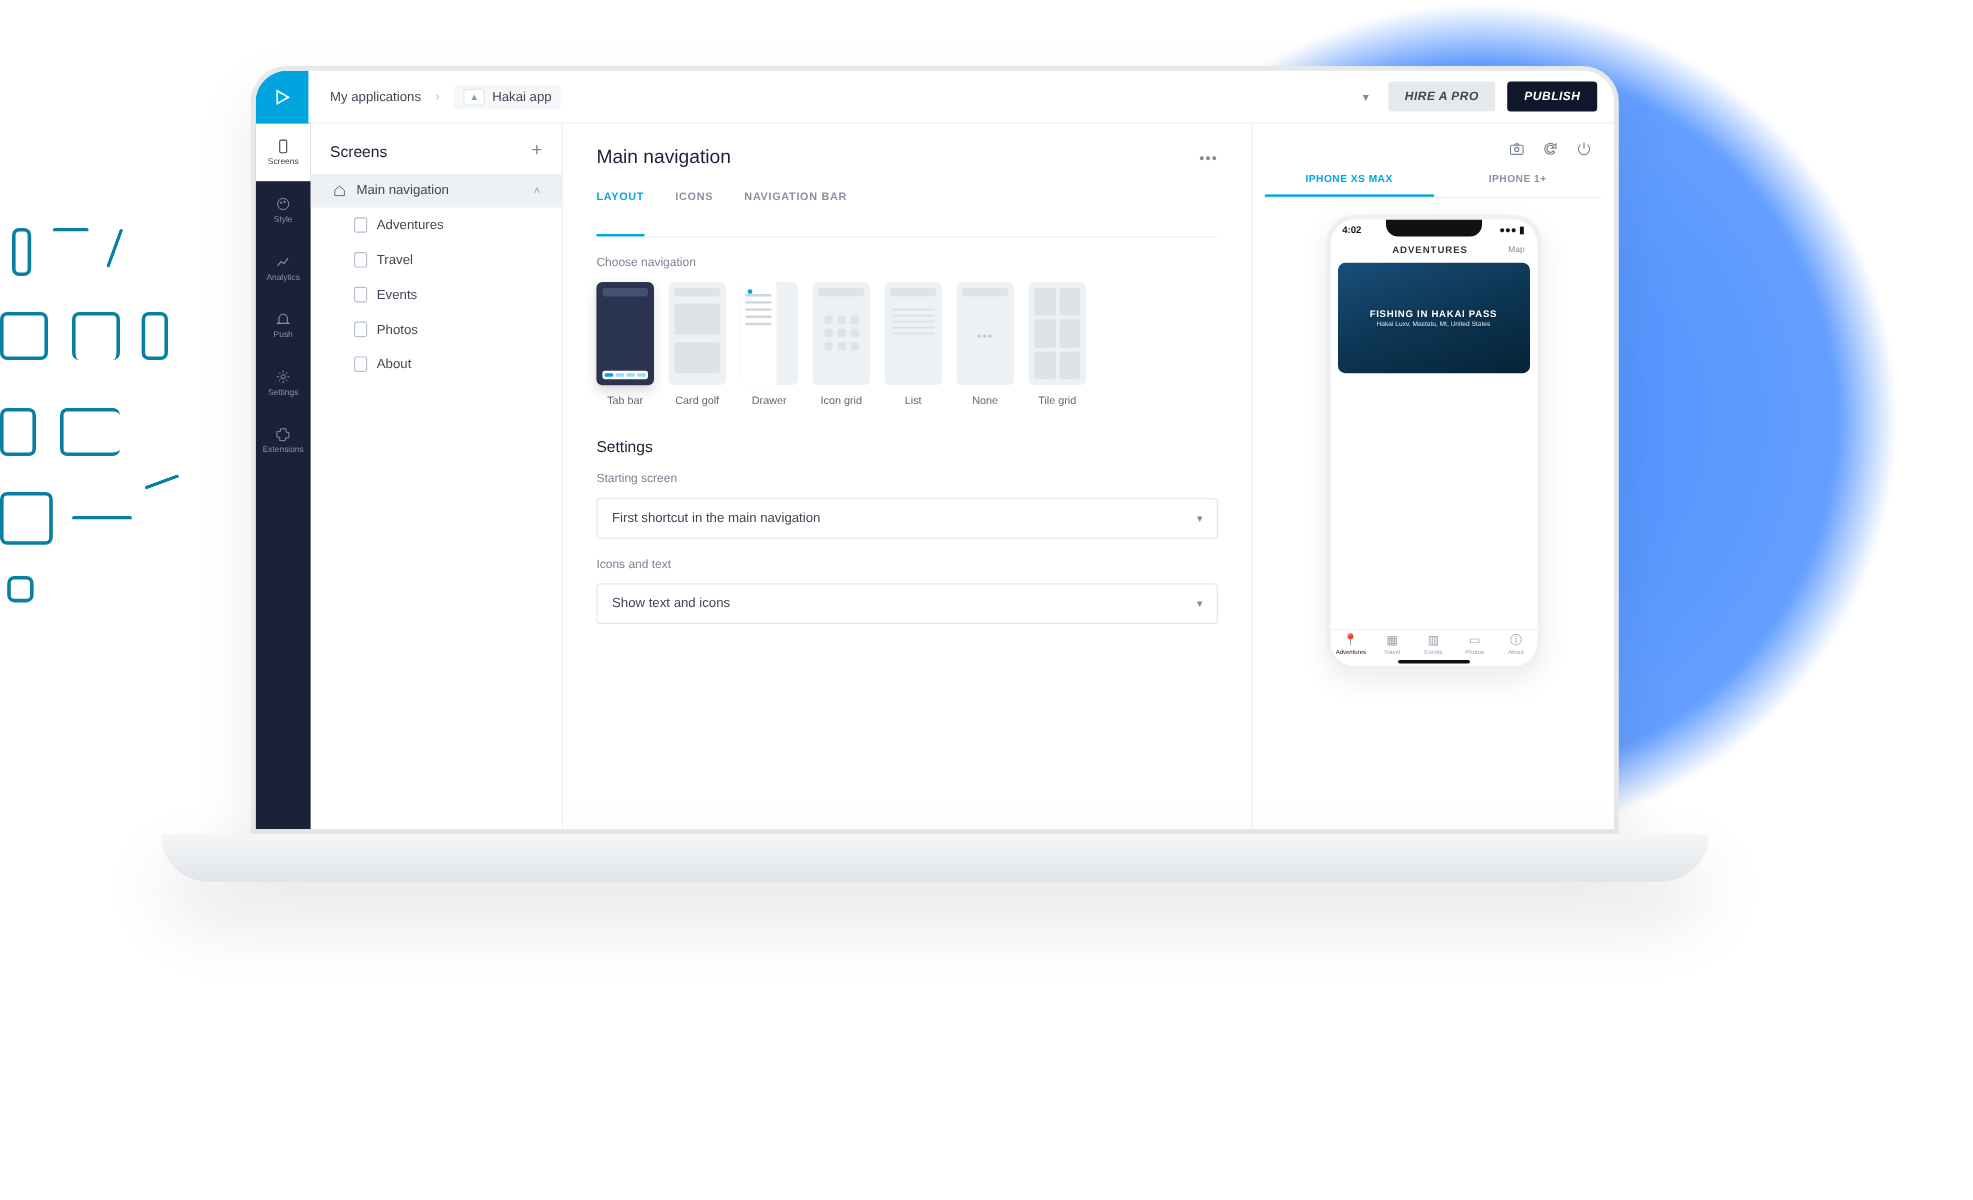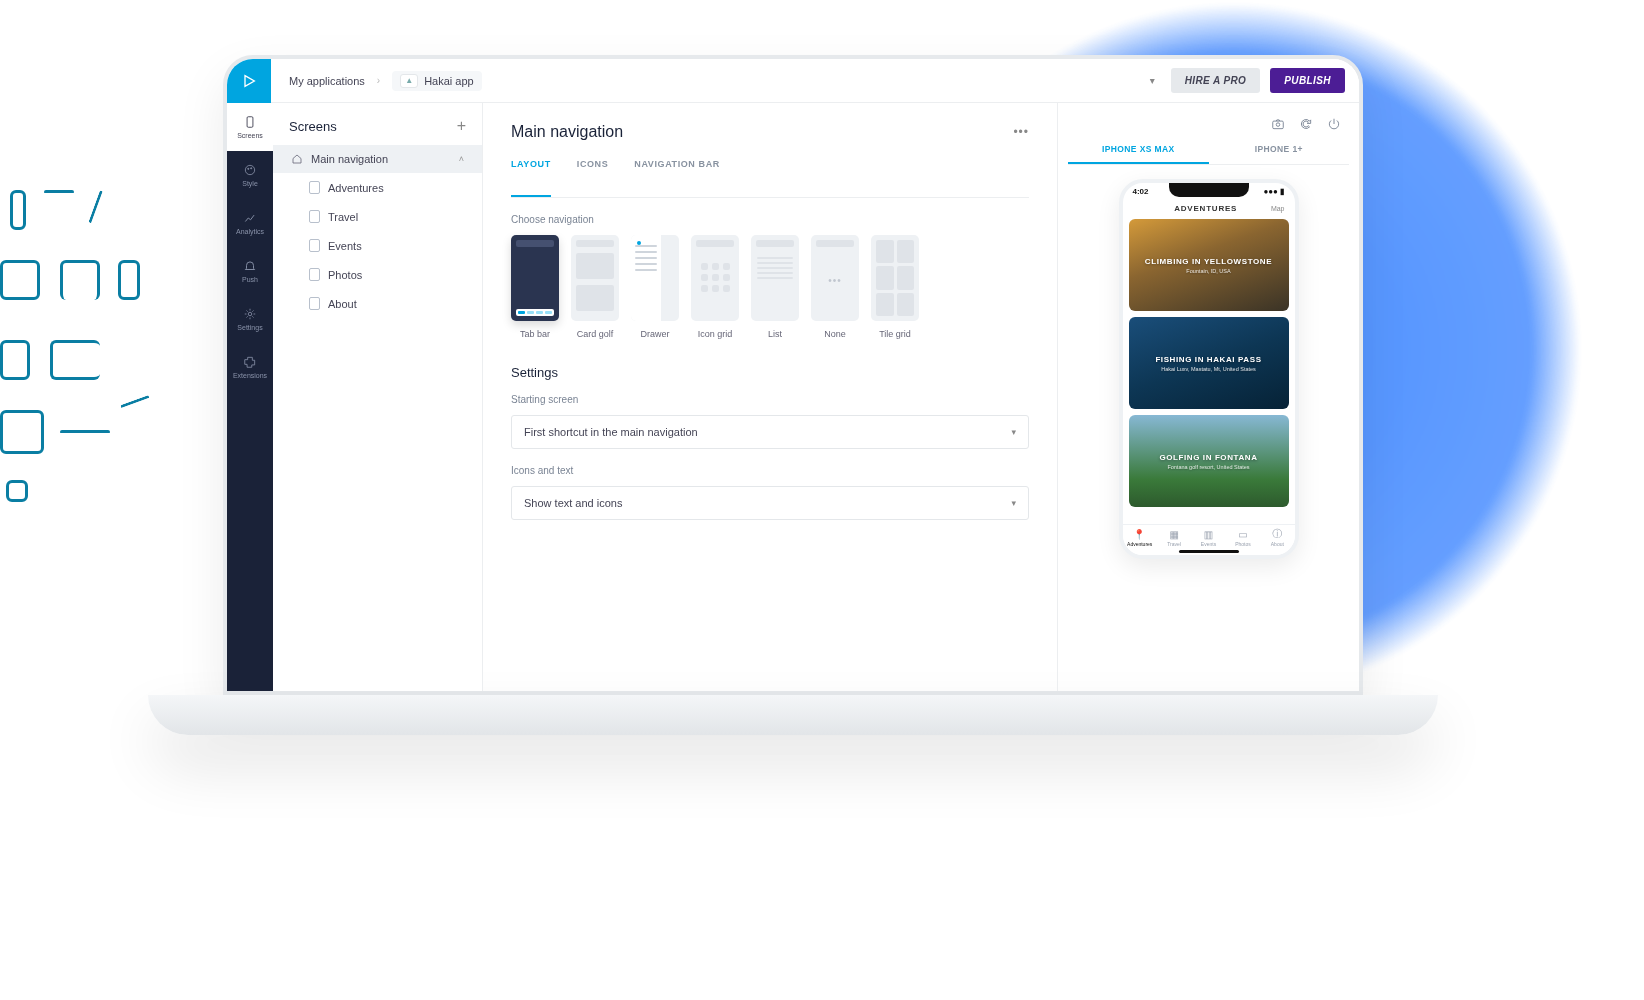--- a/index.html
+++ b/index.html
@@ -4,40 +4,40 @@
 <style>
 * { margin: 0; padding: 0; box-sizing: border-box; font-family: -apple-system, BlinkMacSystemFont, "Segoe UI", Arial, sans-serif; }
 body { background: #fff; width: 1644px; height: 1000px; position: relative; overflow: hidden; }
 
 
 .bg-blob-blue { position: absolute; width: 700px; height: 700px; right: 60px; top: 0; background: radial-gradient(circle, #2b7cff 0%, #4a8eff 60%, transparent 70%); border-radius: 50%; filter: blur(2px); z-index: 0; opacity: 0.85; }
 .bg-deco { position: absolute; left: 0; top: 190px; width: 170px; height: 350px; z-index: 0; }
 .bg-deco div { position: absolute; border: 3px solid #0a7ea3; border-radius: 6px; }
 
 
-.laptop { position: absolute; left: 148px; top: 55px; width: 1290px; height: 740px; z-index: 2; }
+.laptop { position: absolute; left: 134px; top: 55px; width: 1290px; height: 740px; z-index: 2; }
 .laptop-bezel { background: #fff; border: 4px solid #e6e9ec; border-radius: 30px 30px 0 0; width: 1140px; height: 640px; margin: 0 auto; overflow: hidden; box-shadow: 0 20px 50px rgba(0,0,0,.08); }
 .laptop-base { width: 1290px; height: 40px; background: linear-gradient(180deg,#f4f6f8,#e2e5e8); border-radius: 0 0 40px 40px; box-shadow: 0 30px 60px rgba(0,0,0,.12); }
 
 
 .screen { width: 100%; height: 100%; display: flex; flex-direction: column; background: #fff; }
 
 
 .topbar { height: 44px; display: flex; align-items: center; border-bottom: 1px solid #eceef0; background: #fff; }
 .topbar-logo { width: 44px; height: 44px; background: #00a5e0; display: flex; align-items: center; justify-content: center; }
 .topbar-logo svg { width: 16px; height: 16px; }
 .topbar-crumbs { display: flex; align-items: center; padding-left: 18px; gap: 12px; font-size: 11px; color: #445; }
 .crumb-chevron { color: #bbb; font-size: 10px; }
 .app-chip { display: flex; align-items: center; gap: 6px; padding: 3px 8px; background: #f5f7f9; border-radius: 4px; }
 .app-chip-icon { width: 18px; height: 14px; background: #fff; border-radius: 3px; border: 1px solid #e4e7ea; display: flex; align-items: center; justify-content: center; font-size: 8px; color: #7aa; }
 .topbar-right { margin-left: auto; display: flex; align-items: center; gap: 10px; padding-right: 14px; }
 .topbar-caret { color: #888; font-size: 10px; padding: 6px; cursor: pointer; }
 .btn { padding: 7px 14px; font-size: 10px; font-weight: 600; letter-spacing: .4px; border: none; border-radius: 3px; cursor: pointer; font-style: italic; }
 .btn-hire { background: #e6e9ec; color: #445; }
-.btn-publish { background: #4c1d95; color: #fff; }
+.btn-publish { background: #0f172a; color: #fff; }
 
 
 .body { flex: 1; display: flex; min-height: 0; }
 
 
 .rail { width: 46px; background: #1a2238; display: flex; flex-direction: column; align-items: center; }
 .rail-item { height: 48px; width: 100%; display: flex; flex-direction: column; align-items: center; justify-content: center; gap: 3px; cursor: pointer; color: #8992a9; font-size: 7px; }
 .rail-item.active { background: #fff; color: #445; }
 .rail-item svg, .rail-item .rail-ico { width: 14px; height: 14px; display: block; }
 
@@ -395,31 +395,23 @@
             <div class="status-bar">
               <span>4:02</span>
               <span>●●● ▮</span>
             </div>
             <div class="phone-head">
               <span class="phone-hamb"></span>
               <span class="phone-title">ADVENTURES</span>
               <span class="phone-map">Map</span>
             </div>
             <div class="card-list">
-              <div class="p-card c1">
-                <div class="ct">CLIMBING IN YELLOWSTONE</div>
-                <div class="cs">Fountain, ID, USA</div>
-              </div>
               <div class="p-card c2">
                 <div class="ct">FISHING IN HAKAI PASS</div>
                 <div class="cs">Hakai Luxv, Mastatu, Mt, United States</div>
-              </div>
-              <div class="p-card c3">
-                <div class="ct">GOLFING IN FONTANA</div>
-                <div class="cs">Fontana golf resort, United States</div>
               </div>
             </div>
             <div class="phone-tabs">
               <div class="ptab active">
                   <span class="pi">📍</span>
                   <span>Adventures</span>
                 </div>
               <div class="ptab">
                   <span class="pi">▦</span>
                   <span>Travel</span>

